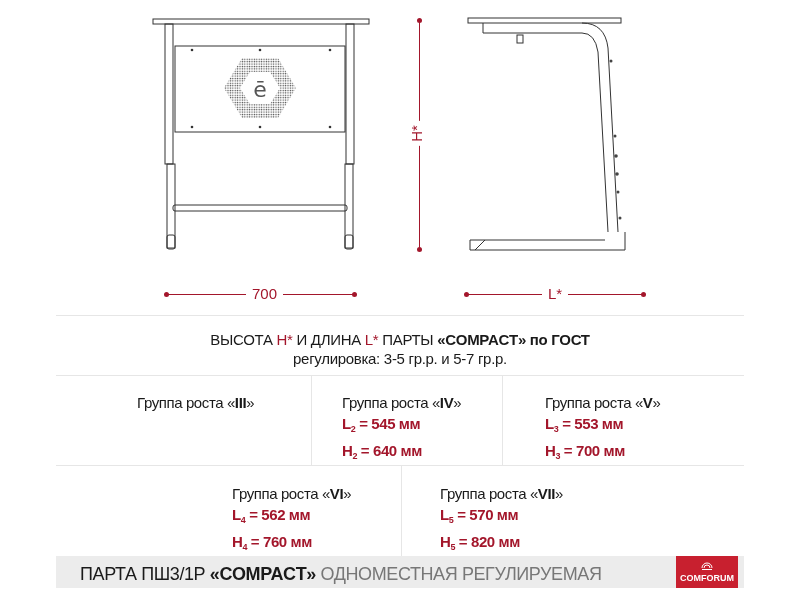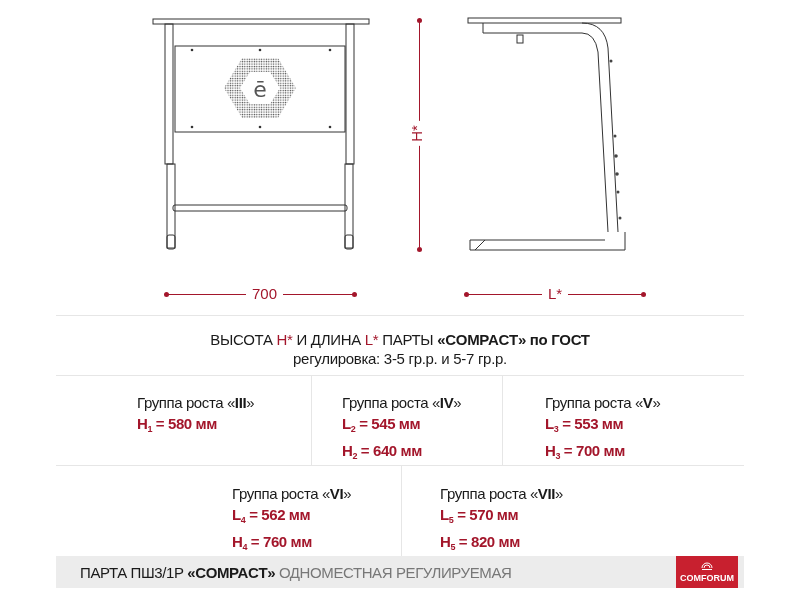--- a/index.html
+++ b/index.html
@@ -10,21 +10,21 @@
   .hline { position:absolute; height:1px; background:#e6e6e6; }
   .vline { position:absolute; width:1px; background:#e6e6e6; }
   .dim-label { font-size:15px; color:#a3162b; font-family:"Liberation Sans", sans-serif; }
   .heading { position:absolute; left:0; width:800px; text-align:center; font-size:15px; letter-spacing:-0.3px; }
   .heading b { font-weight:bold; }
   .group { position:absolute; font-size:15px; line-height:21px; letter-spacing:-0.4px; }
   .group .title b { font-weight:bold;margin-top:28px; }
   .group .val { color:#a3162b; font-weight:bold; font-size:15px; }
   .group sub { font-size:9px; vertical-align:-3px; }
   .footer { position:absolute; left:56px; top:556px; width:688px; height:32px; background:#ececec; }
-  .footer-text { position:absolute; left:24px; top:8px; font-size:15px; letter-spacing:-0.4px; color:#1a1a1a; }
+  .footer-text { position:absolute; left:24px; top:8px; font-size:18px; letter-spacing:-0.4px; color:#1a1a1a; }
   .footer-text .light { color:#777; }
   .logo { position:absolute; right:6px; top:0; width:62px; height:32px; background:#c8202f; color:#fff;
           font-size:9px; font-weight:bold; display:flex; align-items:center; justify-content:center; gap:3px;flex-direction:column; }
 </style>
 </head>
 <body>
 
 <svg class="abs" style="left:150px;top:10px" width="220" height="250" viewBox="0 0 220 250">
   <g fill="none" stroke="#333" stroke-width="1">
     <rect x="3" y="9" width="216" height="5" fill="#fff"></rect>
@@ -101,21 +101,20 @@
 <div class="vline" style="left:502px;top:375px;height:90px;"></div>
 <div class="vline" style="left:401px;top:465px;height:91px;"></div>
 
 <div class="heading" style="top:331px;">
   <span>ВЫСОТА </span><span class="red">H*</span><span> И ДЛИНА </span><span class="red">L*</span><span> ПАРТЫ </span><b>«COMPACT» по ГОСТ</b>
 </div>
 <div class="heading" style="top:350px;">регулировка: 3-5 гр.р. и 5-7 гр.р.</div>
 
 <div class="group" style="left:137px;top:392px;">
   <div class="title"><span>Группа роста «</span><b>III</b><span>»</span></div>
-  <div class="val"><span>H</span><sub>1</sub><span> = 580 мм</span></div>
 </div>
 <div class="group" style="left:342px;top:392px;">
   <div class="title"><span>Группа роста «</span><b>IV</b><span>»</span></div>
   <div class="val"><span>L</span><sub>2</sub><span> = 545 мм</span></div>
   <div class="val"><span>H</span><sub>2</sub><span> = 640 мм</span></div>
 </div>
 <div class="group" style="left:545px;top:392px;">
   <div class="title"><span>Группа роста «</span><b>V</b><span>»</span></div>
   <div class="val"><span>L</span><sub>3</sub><span> = 553 мм</span></div>
   <div class="val"><span>H</span><sub>3</sub><span> = 700 мм</span></div>

